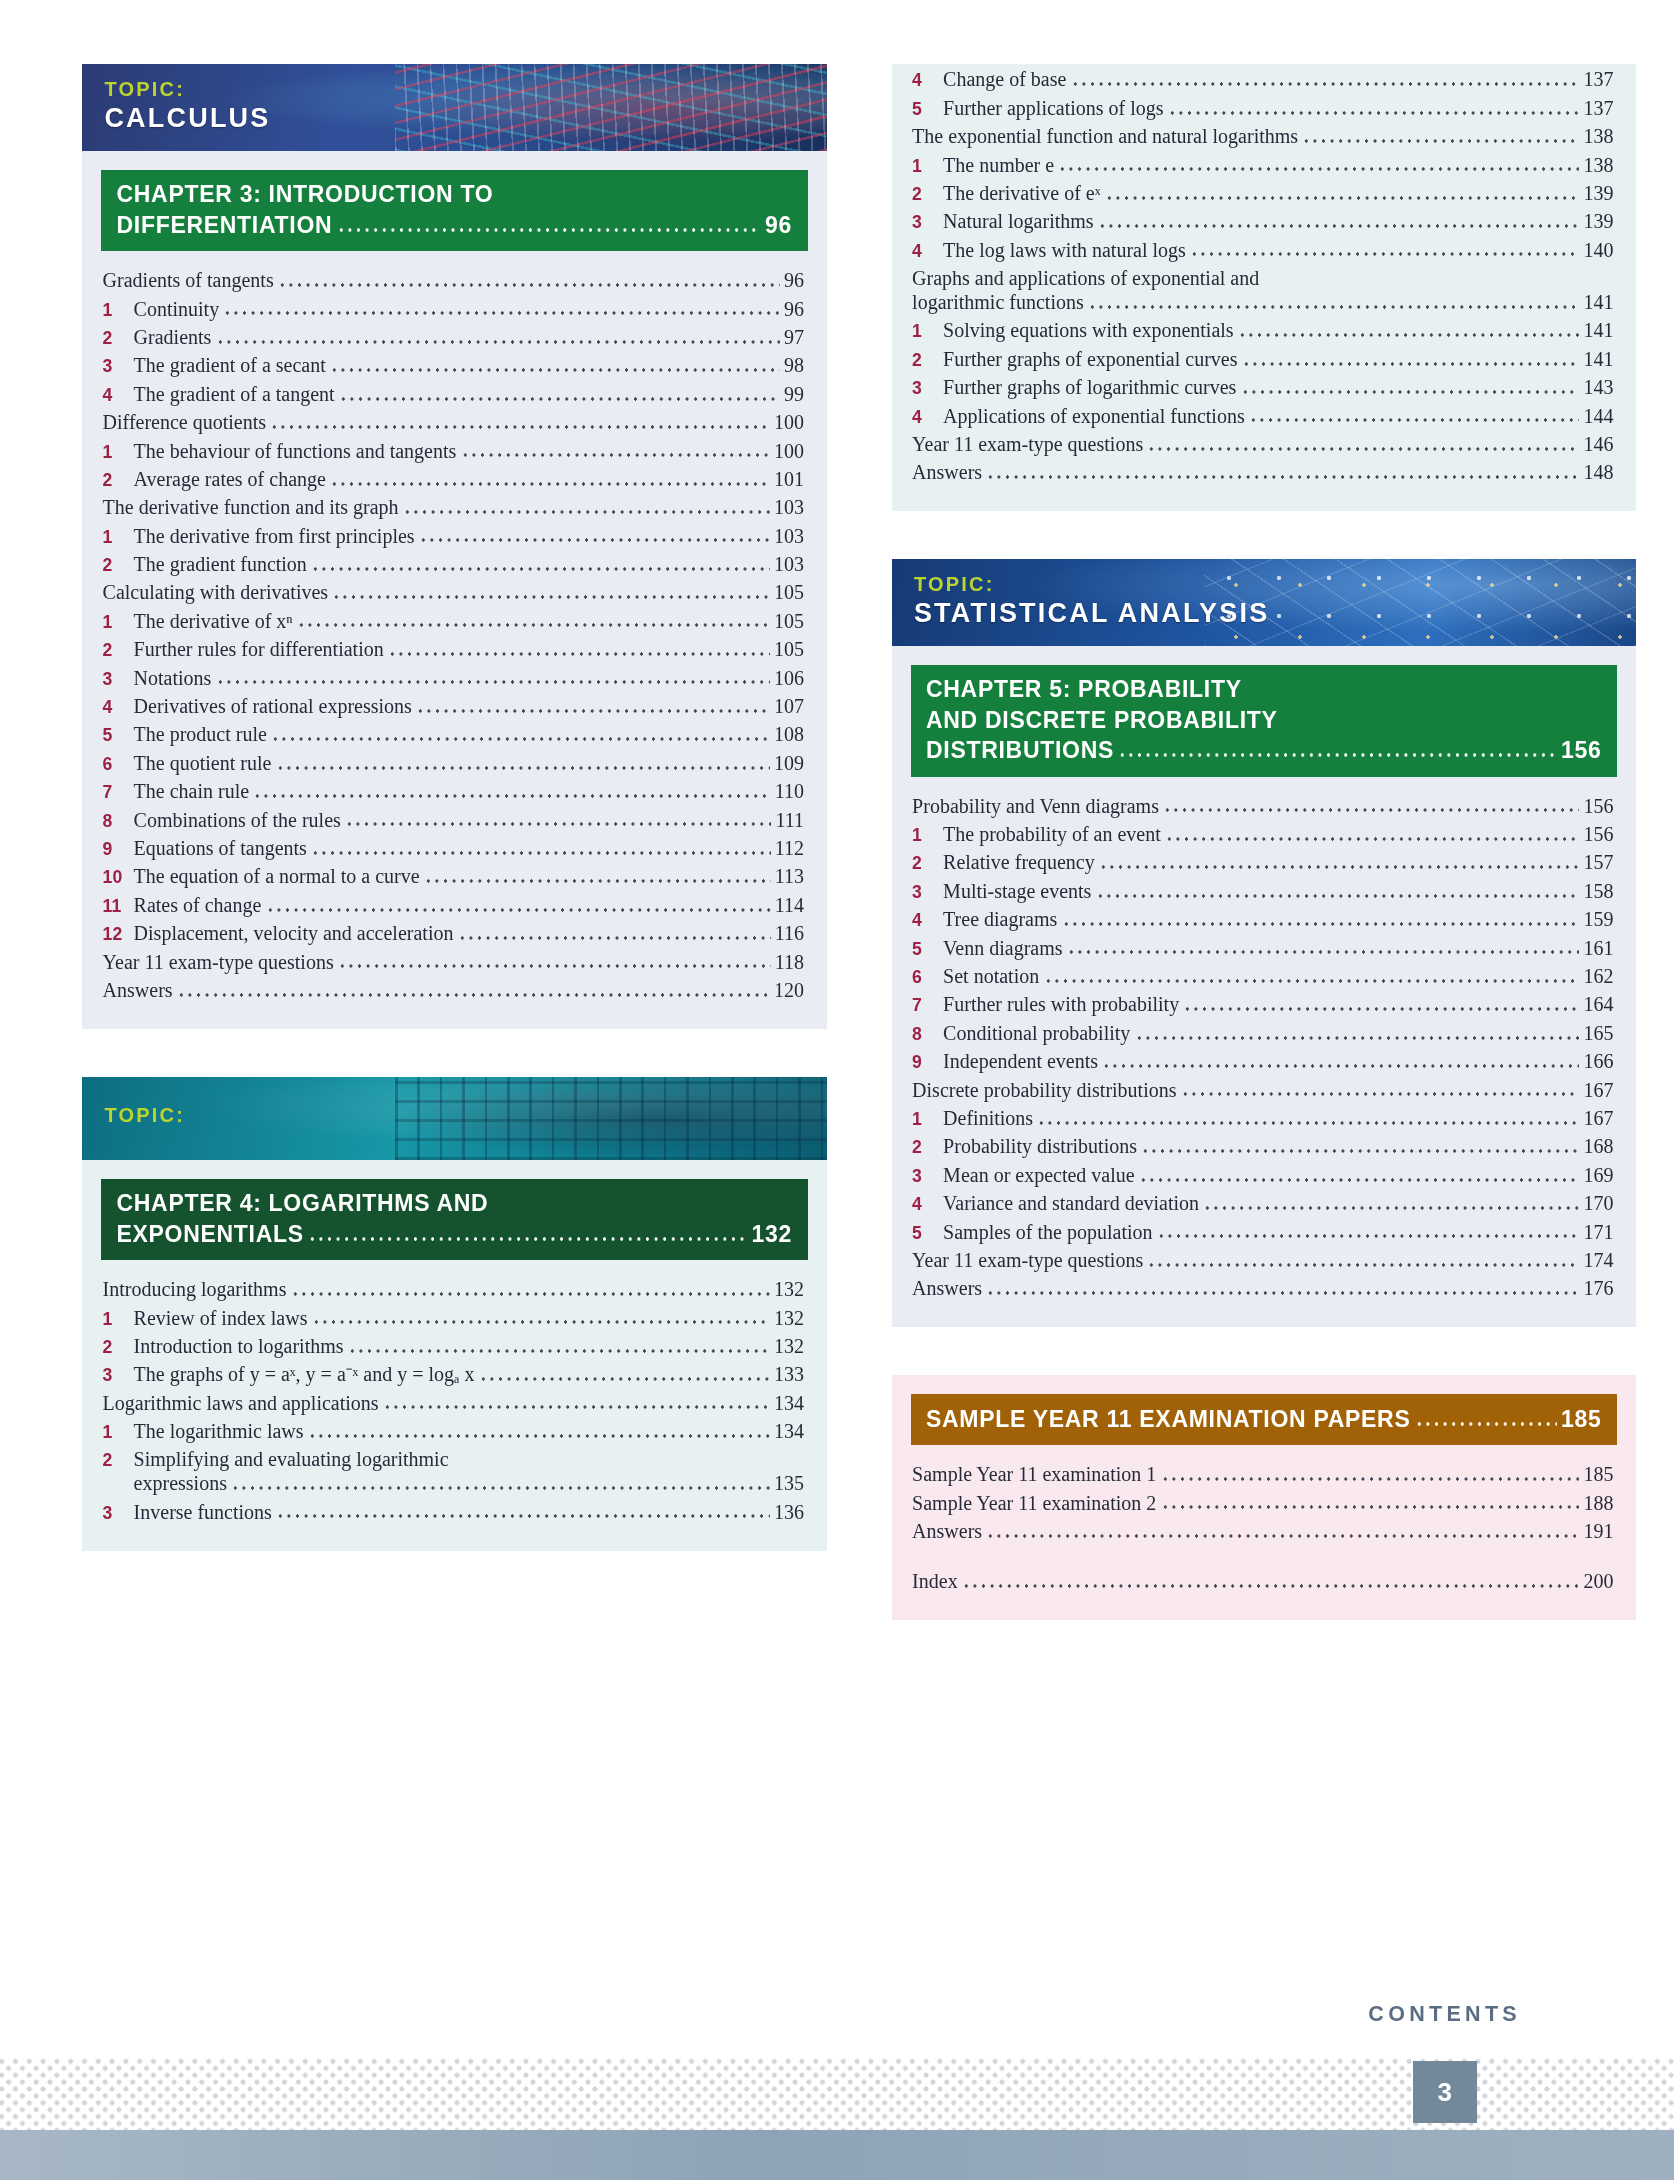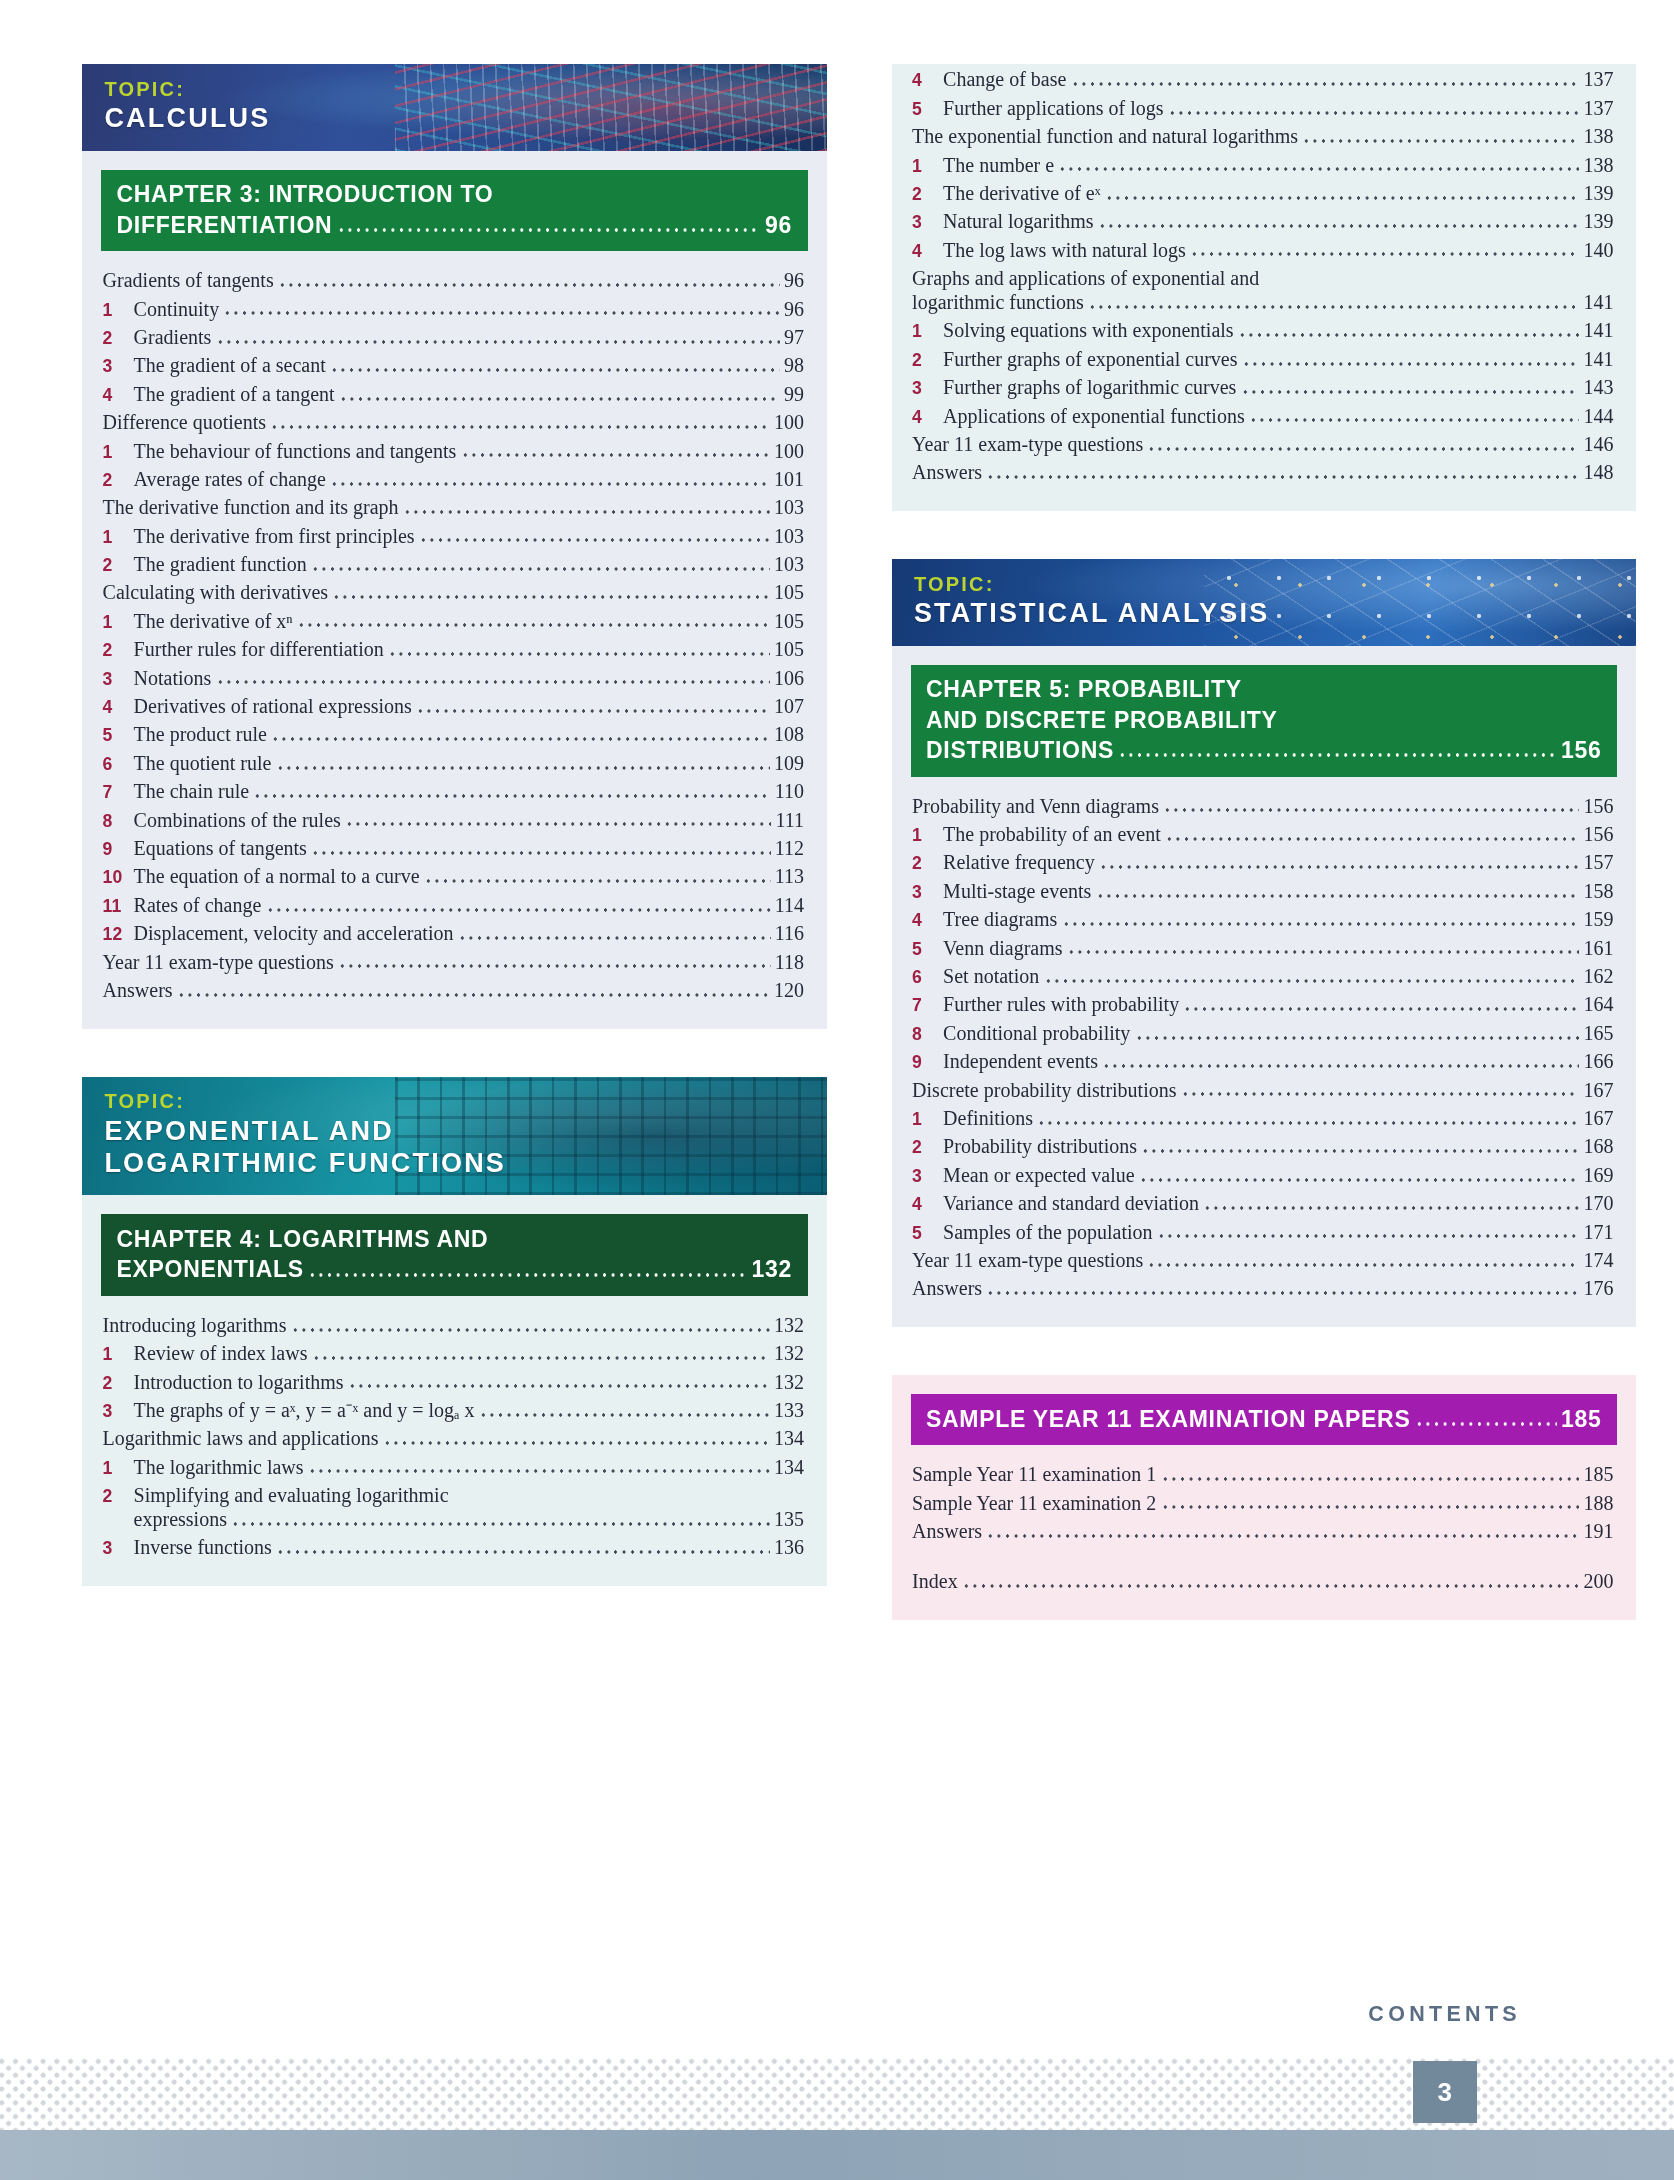--- a/index.html
+++ b/index.html
@@ -92,21 +92,21 @@
   
   .chapter-bar {
     margin:19px 19px 13.8px;
     padding:9.5px 15.5px 11.2px;
     color:#fff;
     font-family:"Liberation Sans", sans-serif; font-weight:bold;
     font-size:23px; letter-spacing:0.7px; line-height:1.32;
   }
   .theme-blue .chapter-bar { background:#15803d; }
   .theme-teal .chapter-bar { background:#14532d; }
-  .theme-pink .chapter-bar { background:#a21caf; }
+  .theme-pink .chapter-bar { background:#a16207; }
 
   
   .linewrap { flex:1 1 auto; min-width:0; }
   .line.last { display:flex; align-items:baseline; }
   .line .txt { flex:0 1 auto; }
   .leader {
     flex:1 0 13.8px; min-width:13.8px; height:6px;
     align-self:flex-end; margin:0 4.3px 4.3px;
     background-image: radial-gradient(circle, #454a58 1.5px, transparent 1.8px);
     background-size:8.6px 6px; background-repeat:repeat-x; background-position:left bottom;
@@ -434,24 +434,20 @@
                 <span class="leader"></span>
                 <span class="pgnum">120</span>
               </div>
             </div>
           </div>
         </div>
       </section>
       <section class="block theme-teal">
         <div class="banner banner-digital-numbers">
           <div class="topic-label">TOPIC:</div>
-          <div class="topic-title">
-            <div>EXPONENTIAL AND</div>
-            <div>LOGARITHMIC FUNCTIONS</div>
-          </div>
         </div>
         <div class="chapter-bar">
           <div class="linewrap">
             <div class="line">CHAPTER 4: LOGARITHMS AND</div>
             <div class="line last">
               <span class="txt">EXPONENTIALS</span>
               <span class="leader leader-light"></span>
               <span class="pgnum">132</span>
             </div>
           </div>

